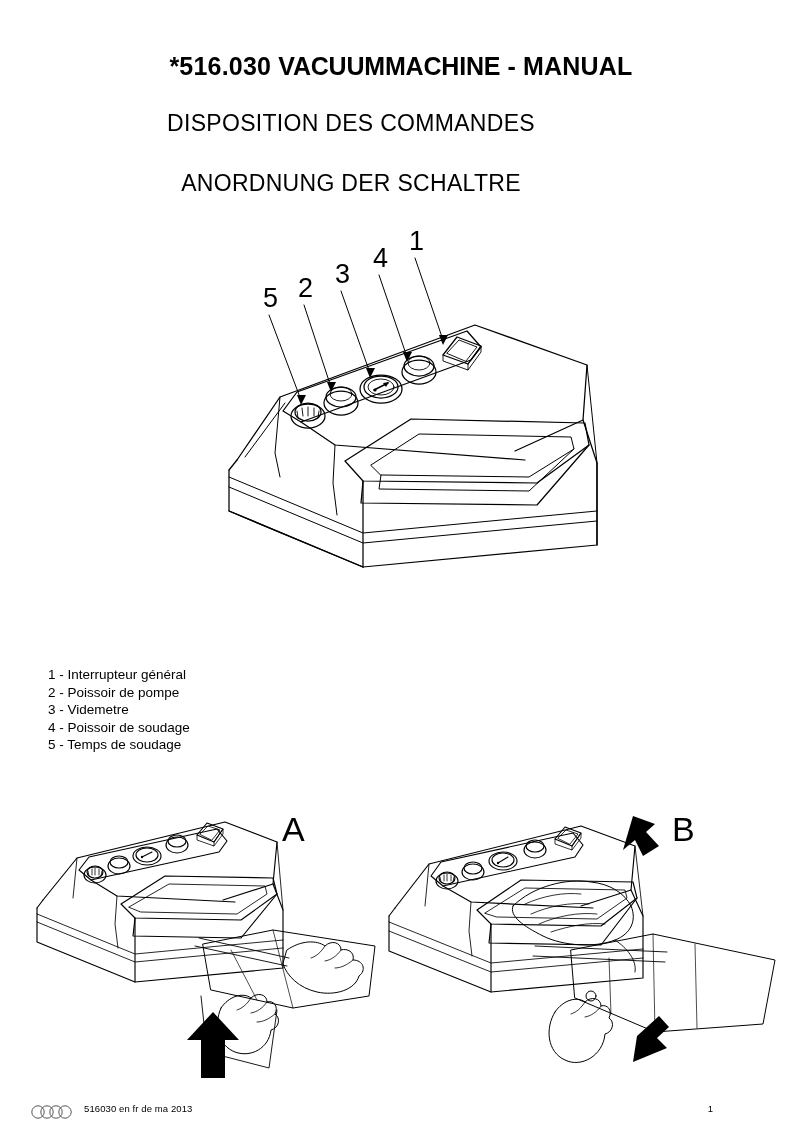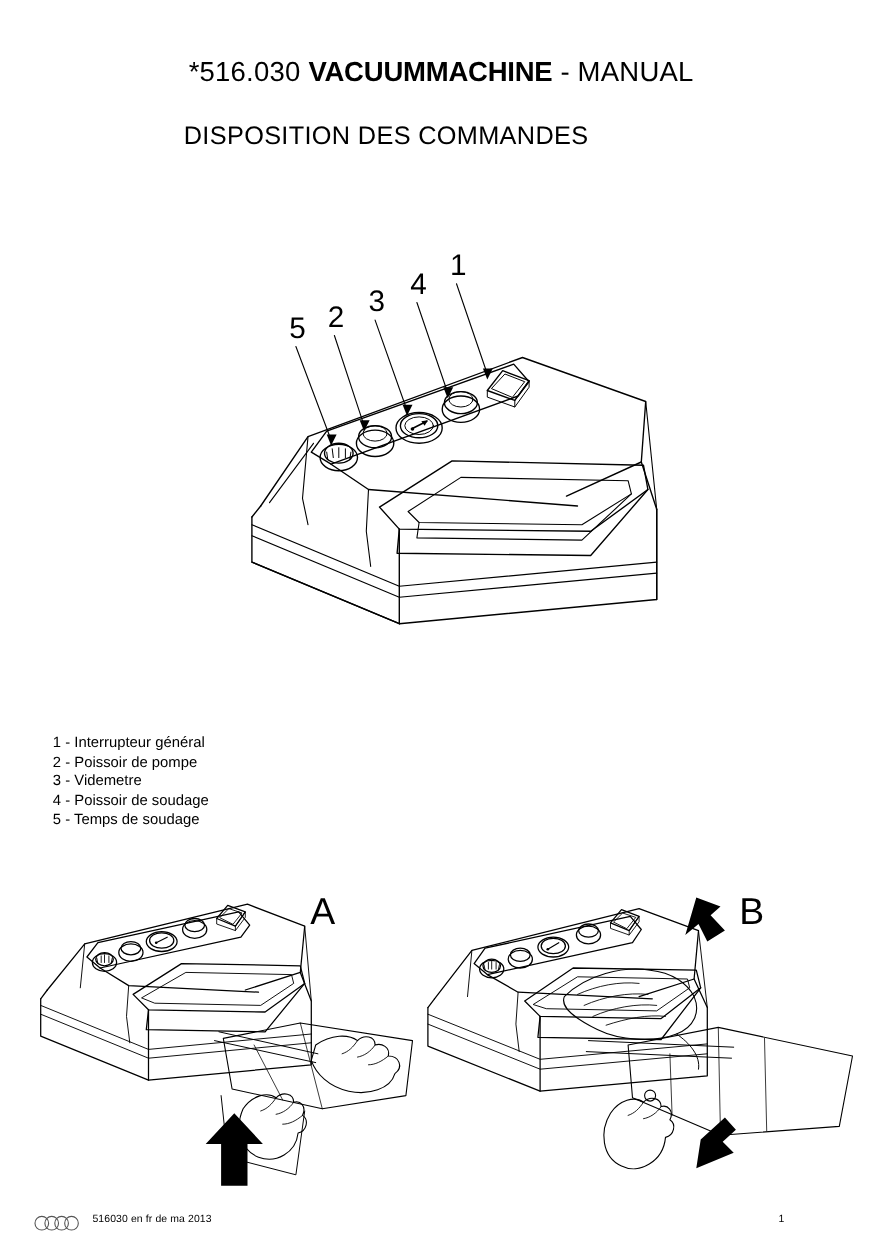--- a/index.html
+++ b/index.html
@@ -9,23 +9,23 @@
     font-family:"Liberation Sans","DejaVu Sans",sans-serif;
     color:#000;
   }
   .page{position:relative;width:802px;height:1134px;}
 
   
   .title{
     position:absolute;left:0;top:52px;width:802px;text-align:center;
     font-size:25px;letter-spacing:.2px;white-space:nowrap;
   }
-  .title .code{font-weight:400;}
+  .title .code{font-weight:700;}
   .title .strong{font-weight:bold;letter-spacing:-.2px;}
-  .title .dash{font-weight:400;}
+  .title .dash{font-weight:700;}
 
   .subtitle{
     position:absolute;left:0;width:702px;text-align:center;
     font-size:23px;letter-spacing:.3px;
   }
   .sub1{top:110px;}
   .sub2{top:140px;}
   .sub3{top:170px;}
 
   
@@ -71,20 +71,21 @@
 
 <div class="page">
 
   <div class="title">
     <span class="code">*516.030</span>
     <span class="strong">VACUUMMACHINE</span>
     <span class="dash">- MANUAL</span>
   </div>
 
   <div class="subtitle sub1">DISPOSITION DES COMMANDES</div>
+  <div class="subtitle sub3">ANORDNUNG DER SCHALTRE</div>
 
   <div class="main-illus">
     <svg width="440" height="410" viewBox="0 0 440 410" fill="none" stroke="#000" stroke-width="1.25" stroke-linejoin="round" stroke-linecap="round">
 
       <text x="78" y="92" font-family="Liberation Sans, sans-serif" font-size="27" fill="#000" stroke="none">5</text>
       <text x="113" y="82" font-family="Liberation Sans, sans-serif" font-size="27" fill="#000" stroke="none">2</text>
       <text x="150" y="68" font-family="Liberation Sans, sans-serif" font-size="27" fill="#000" stroke="none">3</text>
       <text x="188" y="52" font-family="Liberation Sans, sans-serif" font-size="27" fill="#000" stroke="none">4</text>
       <text x="224" y="35" font-family="Liberation Sans, sans-serif" font-size="27" fill="#000" stroke="none">1</text>
 

